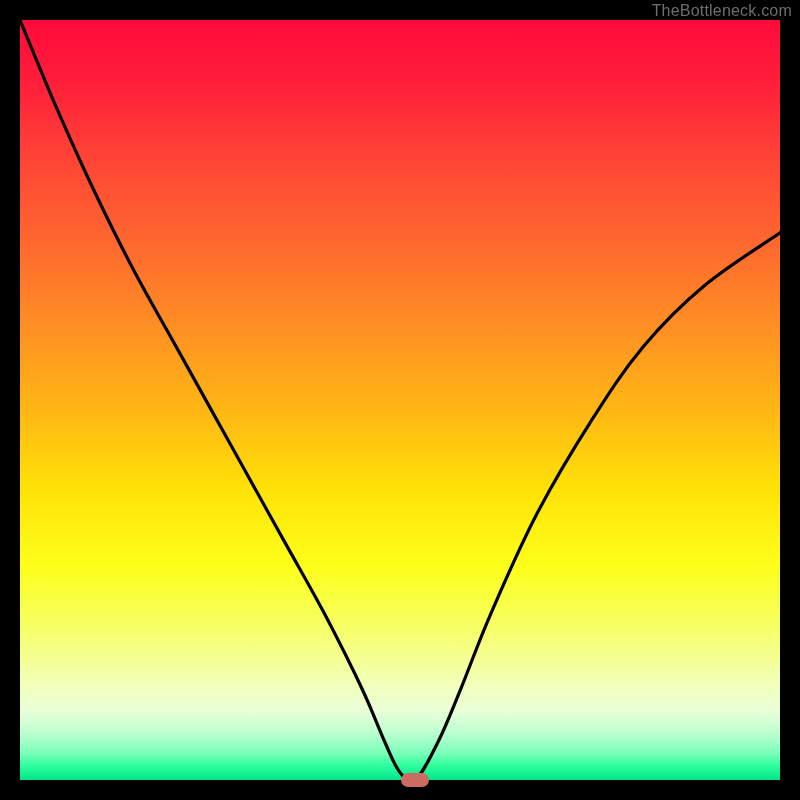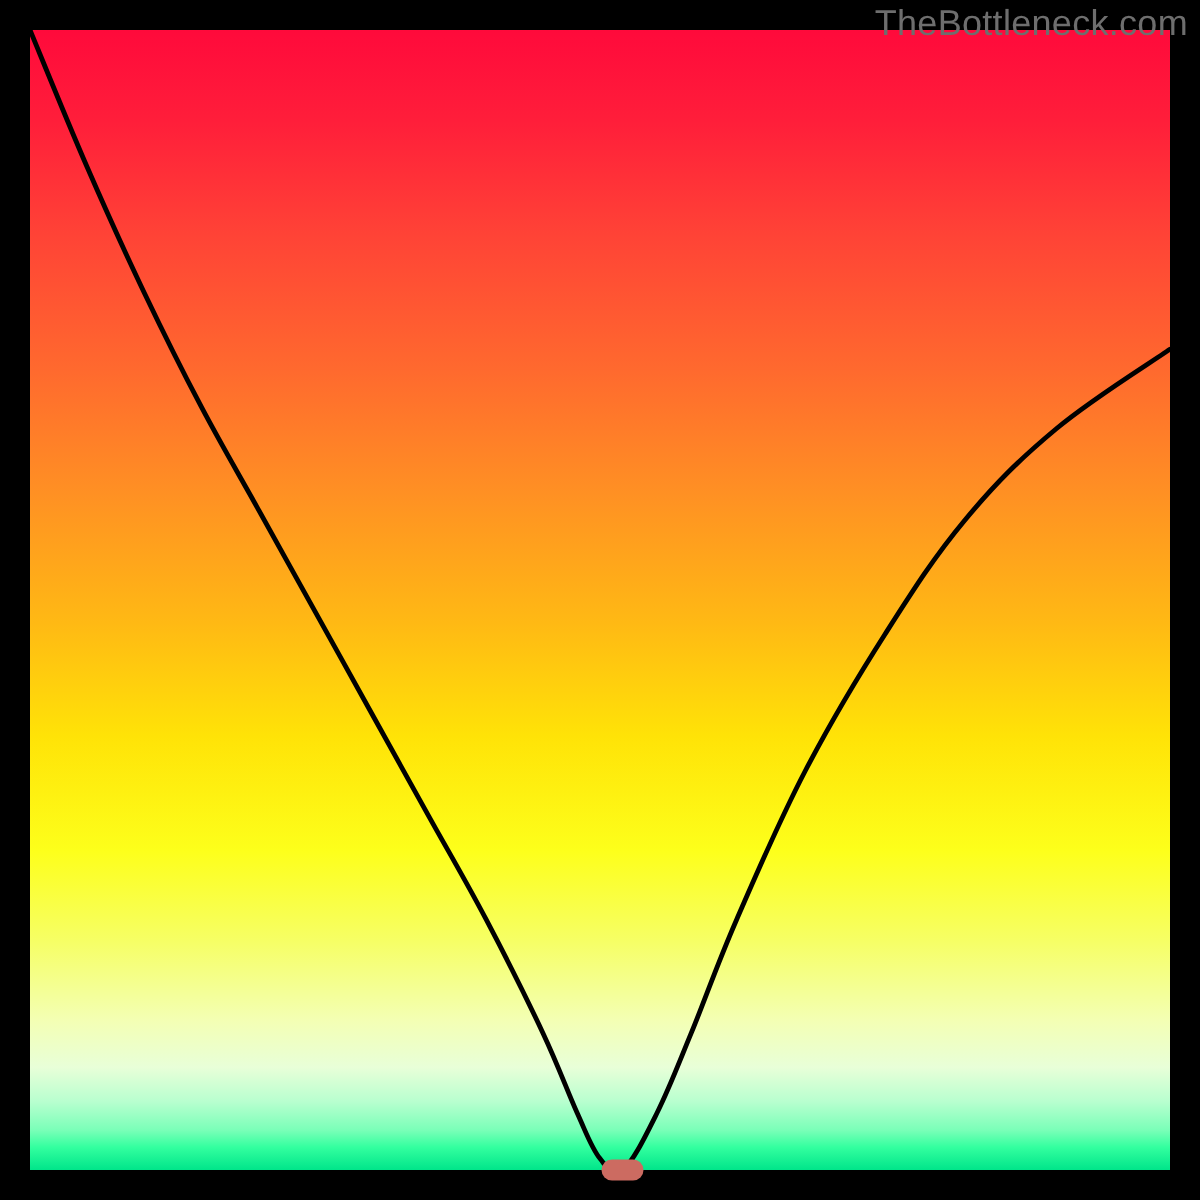--- a/index.html
+++ b/index.html
@@ -39,21 +39,21 @@
       #7affb8 96.5%,
       #33ff9f 98%,
       #00e58a 100%
     );
   }
   .watermark {
     position: absolute;
     top: 2px;
     right: 8px;
     color: #6e6e6e;
-    font-size: 24px;
+    font-size: 16px;
     font-weight: 500;
     letter-spacing: 0.2px;
     z-index: 5;
   }
   svg.curve {
     position: absolute;
     left: 0;
     top: 0;
     width: 760px;
     height: 760px;

